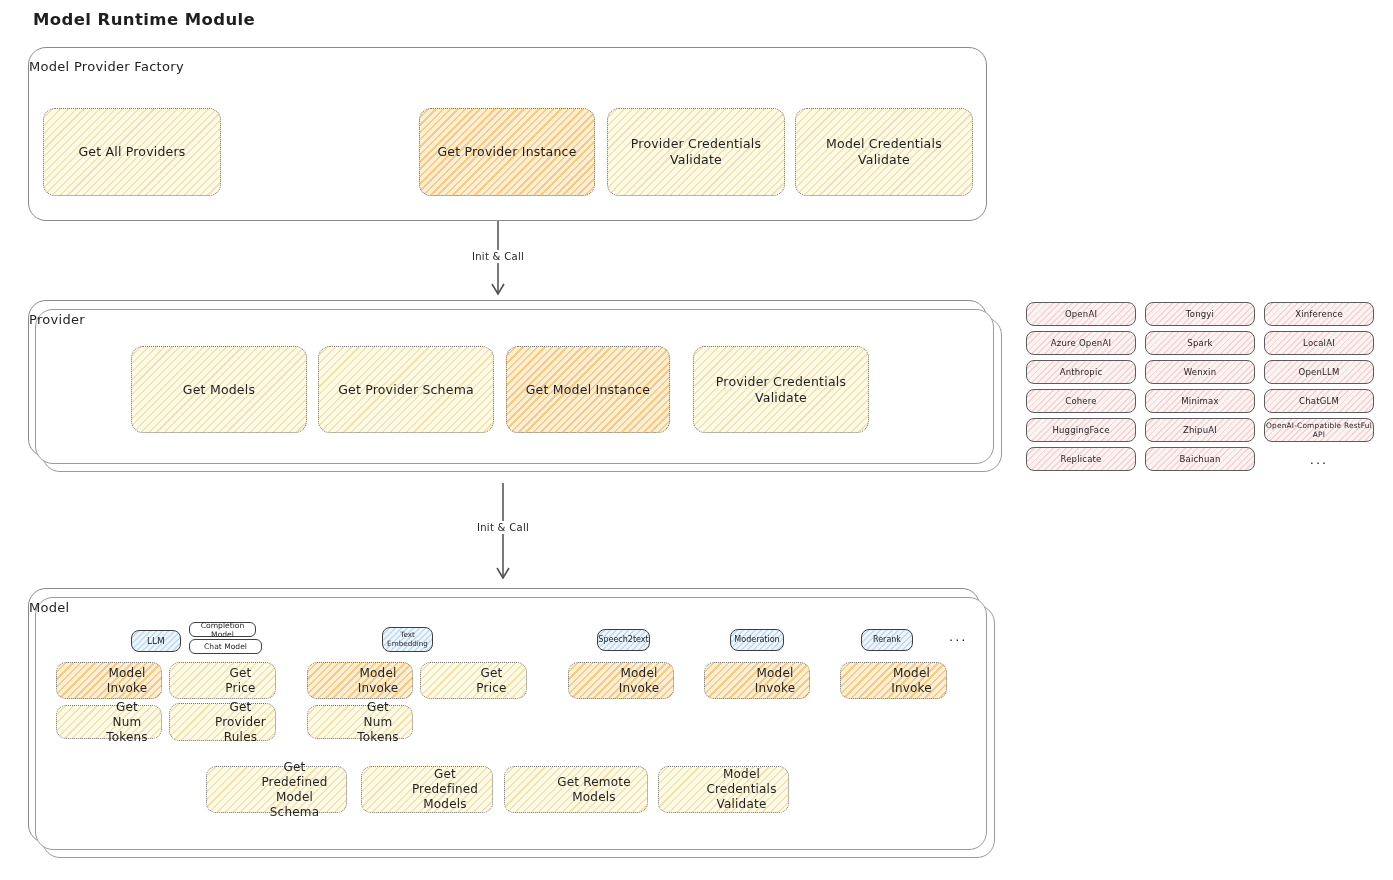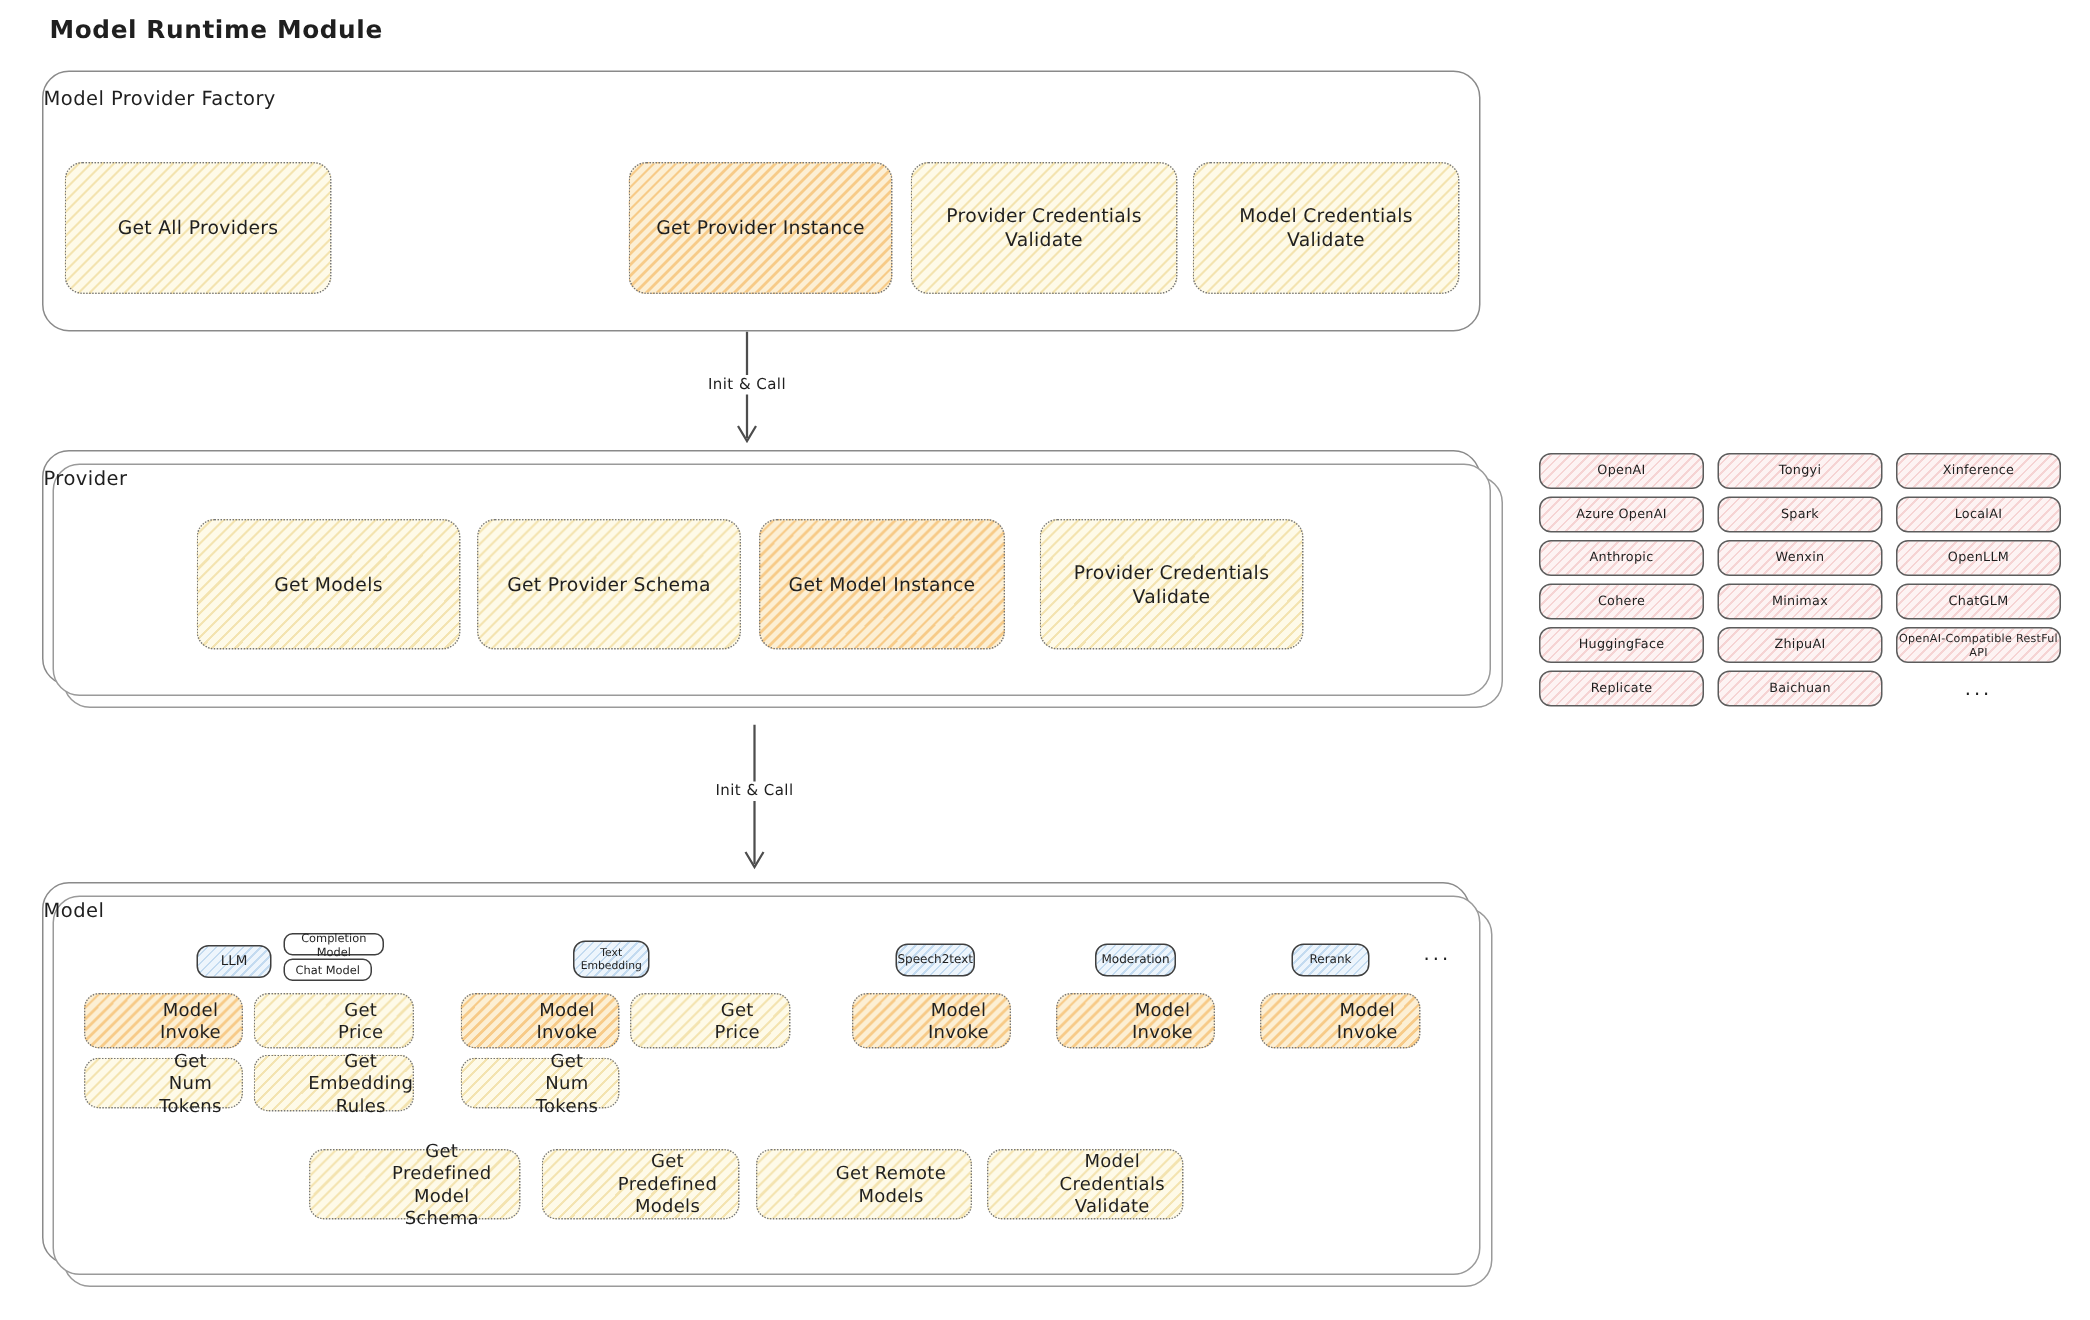--- a/index.html
+++ b/index.html
@@ -109,37 +109,37 @@
         <polyline points="4,85 10,95 16,85"></polyline>
       </svg>
   </div>
   <div class="arrow-label" style="left:503px; top:521px;">Init &amp; Call</div>
 
   <div class="panel stacked" style="left:28px; top:588px; width:950px; height:253px;">
     <div class="panel-title">Model</div>
 
     <div class="tab" style="left:102px; top:41px; width:50px; height:22px; font-size:9px;">LLM</div>
     <div class="subtab" style="left:160px; top:33px; width:67px; height:15px;">Completion Model</div>
-    <div class="subtab" style="left:160px; top:50px; width:59px; height:15px;">Chat Model</div>
+    <div class="subtab" style="left:160px; top:50px; width:73px; height:15px;">Chat Model</div>
     <div class="tab" style="left:353px; top:38px; width:51px; height:25px; font-size:7.2px;">Text Embedding</div>
     <div class="tab" style="left:568px; top:40px; width:53px; height:22px;">Speech2text</div>
     <div class="tab" style="left:701px; top:40px; width:54px; height:22px;">Moderation</div>
     <div class="tab" style="left:832px; top:40px; width:52px; height:22px;">Rerank</div>
     <div class="dots" style="left:920px; top:40px;">...</div>
 
     <div class="btn orange small" style="left:27px;  top:73px; width:106px; height:37px;">Model Invoke</div>
     <div class="btn yellow small" style="left:140px; top:73px; width:107px; height:37px;">Get Price</div>
     <div class="btn orange small" style="left:278px; top:73px; width:106px; height:37px;">Model Invoke</div>
     <div class="btn yellow small" style="left:391px; top:73px; width:107px; height:37px;">Get Price</div>
     <div class="btn orange small" style="left:539px; top:73px; width:106px; height:37px;">Model Invoke</div>
     <div class="btn orange small" style="left:675px; top:73px; width:106px; height:37px;">Model Invoke</div>
     <div class="btn orange small" style="left:811px; top:73px; width:107px; height:37px;">Model Invoke</div>
 
     <div class="btn yellow small" style="left:27px;  top:116px; width:106px; height:34px;">Get Num Tokens</div>
-    <div class="btn yellow small" style="left:140px; top:114px; width:107px; height:38px;">Get Embedding Rules</div>
+    <div class="btn yellow small" style="left:140px; top:114px; width:107px; height:38px;">Get Provider Rules</div>
     <div class="btn yellow small" style="left:278px; top:116px; width:106px; height:34px;">Get Num Tokens</div>
 
     <div class="btn yellow small" style="left:177px; top:177px; width:141px; height:47px;">Get Predefined Model Schema</div>
     <div class="btn yellow small" style="left:332px; top:177px; width:132px; height:47px;">Get Predefined Models</div>
     <div class="btn yellow small" style="left:475px; top:177px; width:144px; height:47px;">Get Remote Models</div>
     <div class="btn yellow small" style="left:629px; top:177px; width:131px; height:47px;">Model Credentials Validate</div>
   </div>
 
 </div>
 

